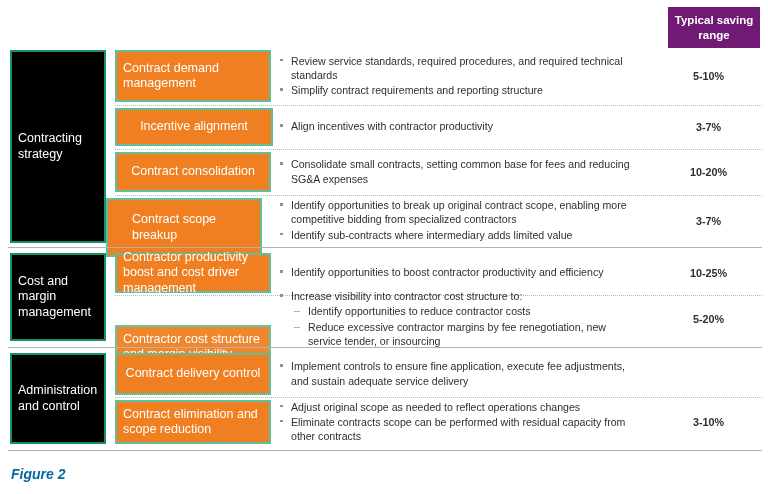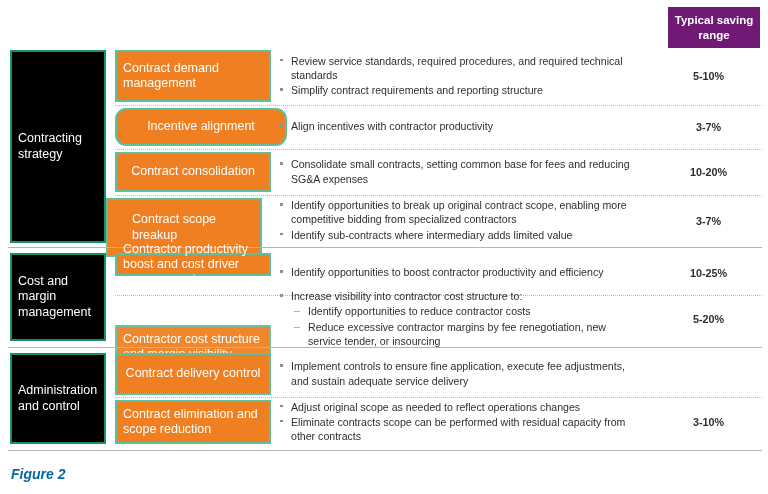--- a/index.html
+++ b/index.html
@@ -169,21 +169,21 @@
   <div class="box lever" style="left:115px; top:50px; width:156px; height:52px;">Contract demand management</div>
   <div class="detail" style="top:50px; height:52px;">
     <ul>
       <li>Review service standards, required procedures, and required technical standards</li>
       <li>Simplify contract requirements and reporting structure</li>
     </ul>
   </div>
   <div class="saving" style="top:50px; height:52px;">5-10%</div>
   <div class="dotline" style="top:105px;"></div>
 
-  <div class="box lever" style="left:115px; top:108px; width:172px; height:38px;border-radius:11px;">Incentive alignment</div>
+  <div class="box lever" style="left:115px; top:108px; width:158px; height:38px;">Incentive alignment</div>
   <div class="detail" style="top:108px; height:38px;">
     <ul>
       <li>Align incentives with contractor productivity</li>
     </ul>
   </div>
   <div class="saving" style="top:108px; height:38px;">3-7%</div>
   <div class="dotline" style="top:149px;"></div>
 
   <div class="box lever" style="left:115px; top:152px; width:156px; height:40px;">Contract consolidation</div>
   <div class="detail" style="top:152px; height:40px;">
@@ -200,21 +200,21 @@
       <li>Identify opportunities to break up original contract scope, enabling more competitive bidding  from specialized contractors</li>
       <li>Identify sub-contracts where intermediary adds limited value</li>
     </ul>
   </div>
   <div class="saving" style="top:198px; height:45px;">3-7%</div>
 
   <div class="groupline" style="top:247px;"></div>
 
   <div class="box group" style="left:10px; top:253px; width:96px; height:88px;">Cost and margin management</div>
 
-  <div class="box lever" style="left:115px; top:253px; width:156px; height:23px;">Contractor productivity boost and cost driver management</div>
+  <div class="box lever" style="left:115px; top:253px; width:156px; height:40px;">Contractor productivity boost and cost driver management</div>
   <div class="detail" style="top:253px; height:40px;">
     <ul>
       <li>Identify opportunities to boost contractor productivity and efficiency</li>
     </ul>
   </div>
   <div class="saving" style="top:253px; height:40px;">10-25%</div>
   <div class="dotline" style="top:295px;"></div>
 
   <div class="box lever alt" style="left:115px; top:297px; width:156px; height:44px;margin-top:28px;">Contractor cost structure and margin visibility</div>
   <div class="detail" style="top:295px; height:48px;">

